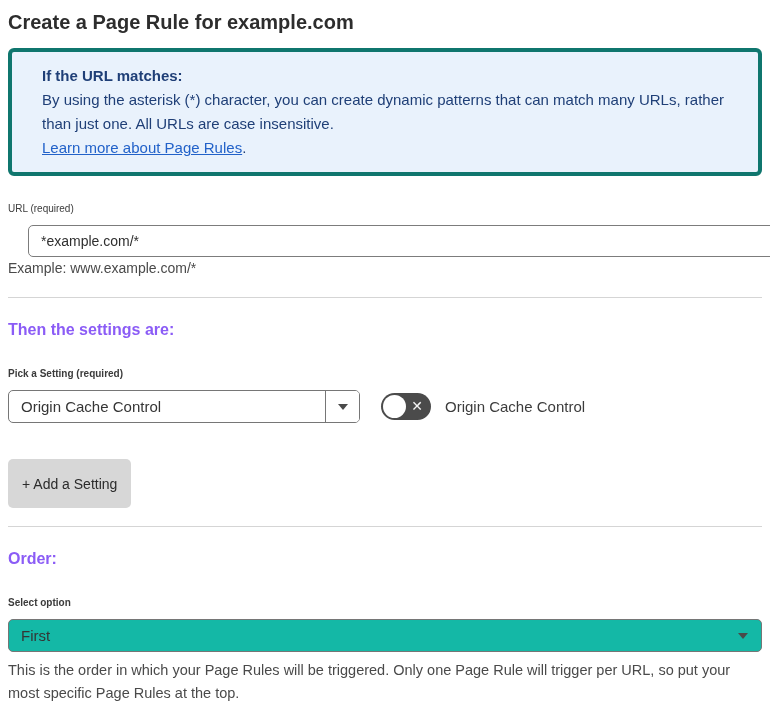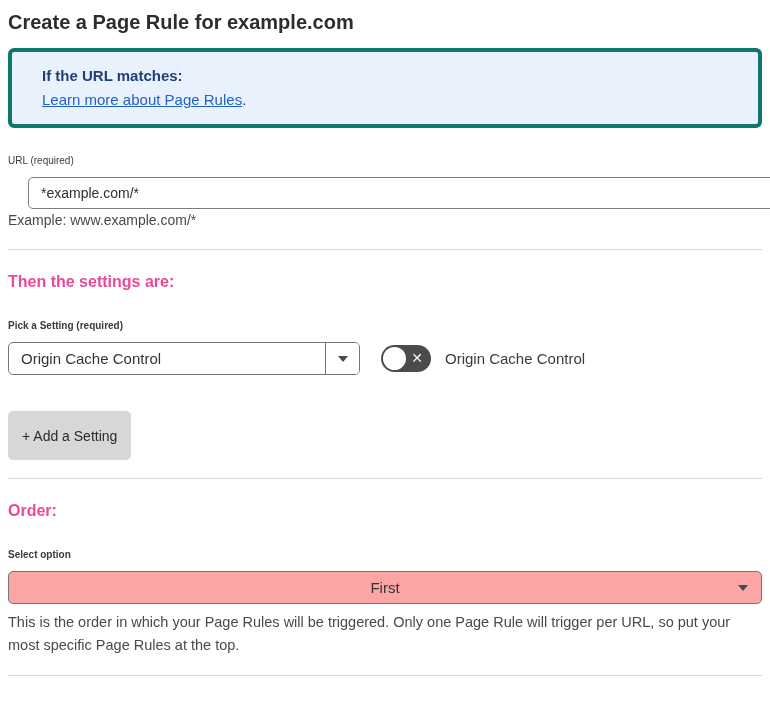--- a/index.html
+++ b/index.html
@@ -62,21 +62,21 @@
     margin-left: 20px;
   }
   hr.divider {
     border: none;
     border-top: 1px solid #d5d5d5;
     margin: 18px 0 22px 0;
   }
   .section-heading {
     font-size: 16px;
     font-weight: 700;
-    color: #ec4899;
+    color: #8b5cf6;
     line-height: 19px;
   }
   .mt24 { margin-top: 26px; font-weight: bold; }
   
   .setting-row {
     display: flex;
     align-items: center;
   }
   .dropdown {
     display: flex;
@@ -159,23 +159,22 @@
     color: #2b2b2b;
   }
   .add-setting-btn { margin-top: 36px; }
   
   .select-box {
     position: relative;
     width: 100%;
     height: 33px;
     border: 1px solid #767676;
     border-radius: 5px;
-    background: #fca5a5;
-    cursor: pointer;
-    text-align: center;
+    background: #14b8a6;
+    cursor: pointer;
   }
   .select-box .select-value {
     font-size: 15px;
     color: #353535;
     line-height: 31px;
     padding: 0 12px;
   }
   .select-box .caret-down {
     position: absolute;
     right: 13px;
@@ -193,20 +192,21 @@
 </style>
 </head>
 <body>
 
 
 
 <h1 class="page-title">Create a Page Rule for example.com</h1>
 
 <div class="info-box">
   <div class="info-heading">If the URL matches:</div>
+  <div class="info-body">By using the asterisk (*) character, you can create dynamic patterns that can match many URLs, rather than just one. All URLs are case insensitive.</div>
   <div>
     <span class="info-link">Learn more about Page Rules</span><span>.</span>
   </div>
 </div>
 
 <div class="field-label">URL (required)</div>
 <input type="text" class="text-input" value="*example.com/*" style="">
 <div class="helper-text">Example: www.example.com/*</div>
 
 <hr class="divider">

